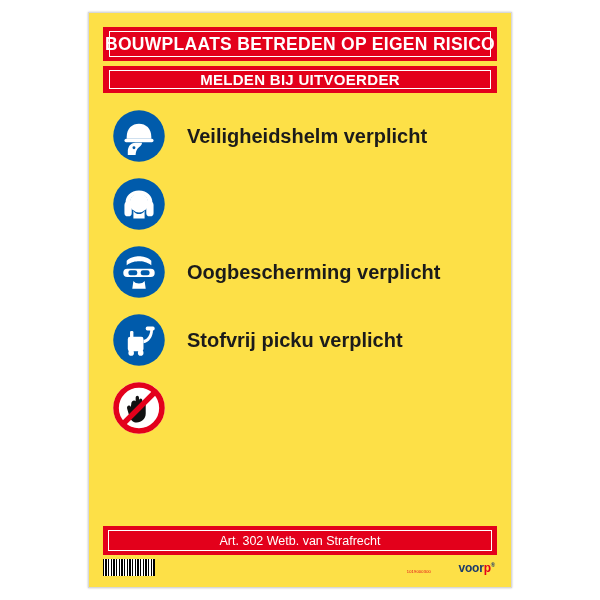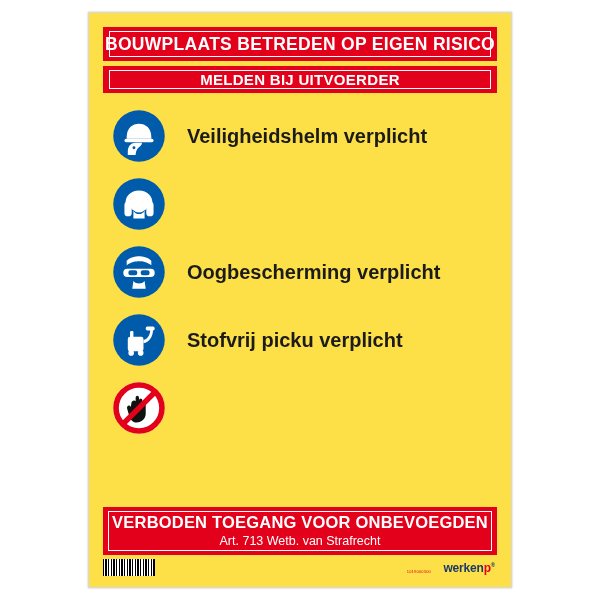--- a/index.html
+++ b/index.html
@@ -256,27 +256,26 @@
               </g>
               <rect x="8" y="45" width="84" height="10" transform="rotate(-45 50 50)" fill="#e3001b"></rect>
             </svg>
           </div>
         </div>
 
       </div>
 
       <div class="bottom">
         <div class="bottom-frame"></div>
-        <div class="bottom-main">VERBODEN TOEGANG VOOR ONBEVOEGDEN</div>
-        <div class="bottom-sub">Art. 713 Wetb. van Strafrecht</div>
+        <div class="bottom-sub">Art. 302 Wetb. van Strafrecht</div>
       </div>
 
       <div class="footer">
         <div class="barcode"></div>
         <div class="artcode">1019000300</div>
         <div class="logo">
-          <span>werken</span><span class="up">p</span><span class="sup">®</span>
+          <span>voor</span><span class="up">p</span><span class="sup">®</span>
         </div>
       </div>
 
     </div>
   </div>
 </div>
 
 </body></html>

